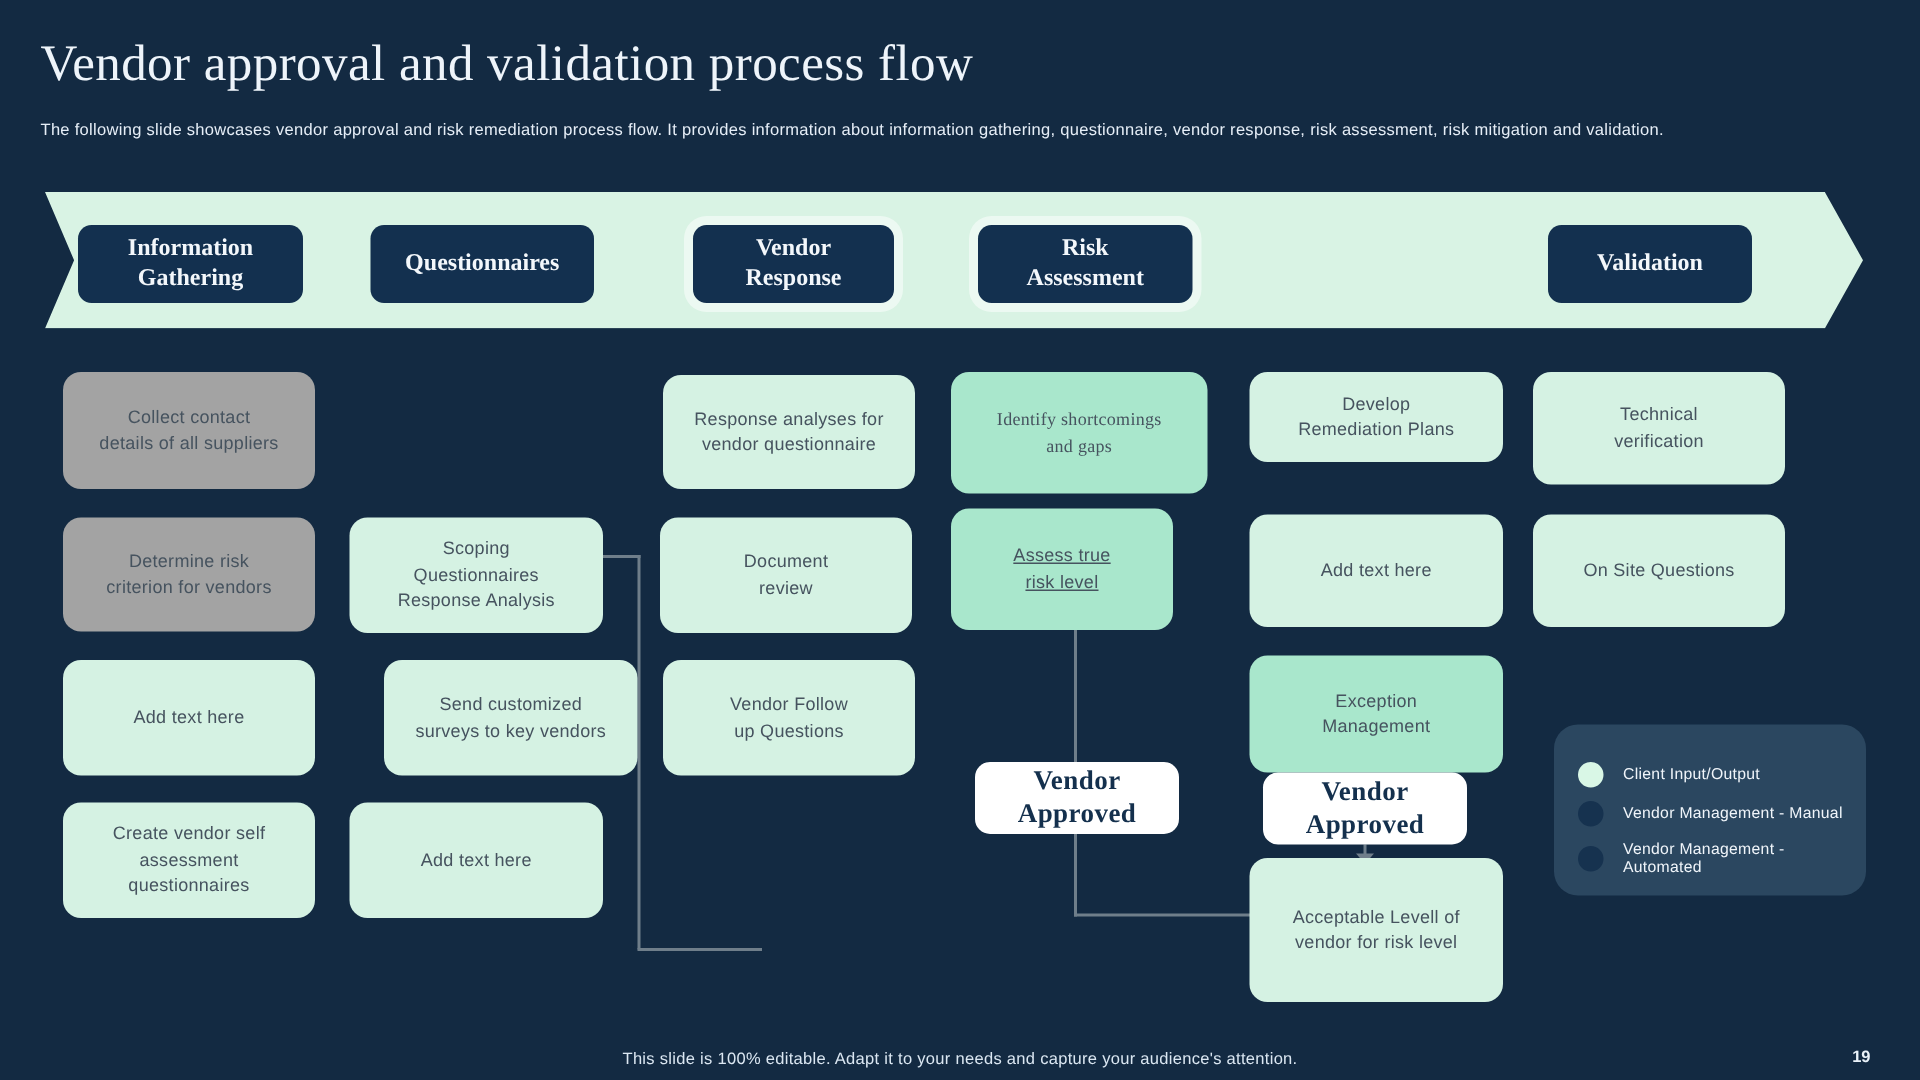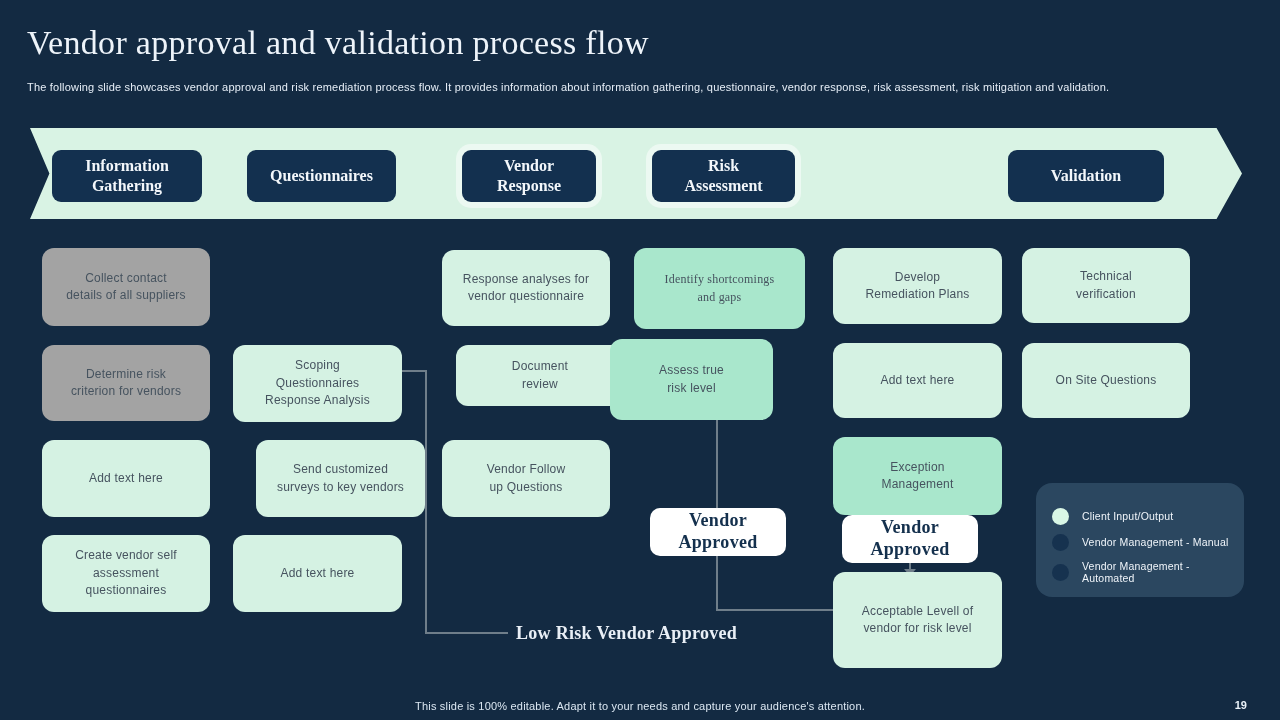--- a/index.html
+++ b/index.html
@@ -50,21 +50,21 @@
 
   <div class="banner"></div>
 
   <div class="stage" style="left:52px;width:150px;">Information
 Gathering</div>
   <div class="stage" style="left:247px;width:149px;">Questionnaires</div>
   <div class="stage glow" style="left:462px;width:134px;">Vendor
 Response</div>
   <div class="stage glow" style="left:652px;width:143px;">Risk
 Assessment</div>
-  <div class="stage" style="left:1008px;width:156px;">Validation</div>
+  <div class="stage" style="left:1032px;width:136px;">Validation</div>
 
   <div class="line" style="left:400px;top:370px;width:27px;height:2px;"></div>
   <div class="line" style="left:425px;top:370px;width:2px;height:263px;"></div>
   <div class="line" style="left:425px;top:632px;width:83px;height:2px;"></div>
   <div class="line" style="left:716px;top:420px;width:2px;height:191px;"></div>
   <div class="line" style="left:716px;top:609px;width:118px;height:2px;"></div>
   <div class="line" style="left:909px;top:563px;width:2px;height:7px;"></div>
   <div class="arrow-down" style="left:904px;top:569px;"></div>
 
   <div class="box blue" style="left:42px;top:248px;width:168px;height:78px;">Collect contact
@@ -78,47 +78,46 @@
 
   <div class="box mint" style="left:233px;top:345px;width:169px;height:77px;">Scoping
 Questionnaires
 Response Analysis</div>
   <div class="box mint" style="left:233px;top:440px;width:169px;height:77px;margin-left:23px;">Send customized
 surveys to key vendors</div>
   <div class="box mint" style="left:233px;top:535px;width:169px;height:77px;">Add text here</div>
 
   <div class="box mint" style="left:442px;top:250px;width:168px;height:76px;">Response analyses for
 vendor questionnaire</div>
-  <div class="box mint" style="left:456px;top:345px;width:168px;height:61px;">Document
+  <div class="box mint" style="left:440px;top:345px;width:168px;height:77px;">Document
 review</div>
   <div class="box mint" style="left:442px;top:440px;width:168px;height:77px;">Vendor Follow
 up Questions</div>
 
   <div class="box green" style="left:634px;top:248px;width:171px;height:81px;font-family:Liberation Serif, serif;">Identify shortcomings
 and gaps</div>
-  <div class="box green" style="left:610px;top:339px;width:163px;height:81px;">Assess true
+  <div class="box green" style="left:634px;top:339px;width:148px;height:81px;text-decoration:underline;">Assess true
 risk level</div>
   <div class="box white" style="left:650px;top:508px;width:136px;height:48px;">Vendor
 Approved</div>
 
-  <div class="box mint" style="left:833px;top:248px;width:169px;height:76px;">Develop
+  <div class="box mint" style="left:833px;top:248px;width:169px;height:60px;">Develop
 Remediation Plans</div>
   <div class="box mint" style="left:833px;top:343px;width:169px;height:75px;">Add text here</div>
   <div class="box green" style="left:833px;top:437px;width:169px;height:78px;">Exception
 Management</div>
   <div class="box white" style="left:842px;top:515px;width:136px;height:48px;">Vendor
 Approved</div>
   <div class="box mint" style="left:833px;top:572px;width:169px;height:96px;">Acceptable Levell of
 vendor for risk level</div>
 
   <div class="box mint" style="left:1022px;top:248px;width:168px;height:75px;">Technical
 verification</div>
   <div class="box mint" style="left:1022px;top:343px;width:168px;height:75px;">On Site Questions</div>
 
-  <div class="annotation">Low Risk Vendor Approved</div>
 
   <div class="legend">
     <div class="legend-row">
       <span class="legend-dot dot-mint"></span>
       <span class="legend-label">Client Input/Output</span>
     </div>
     <div class="legend-row">
       <span class="legend-dot dot-navy"></span>
       <span class="legend-label">Vendor Management - Manual</span>
     </div>

